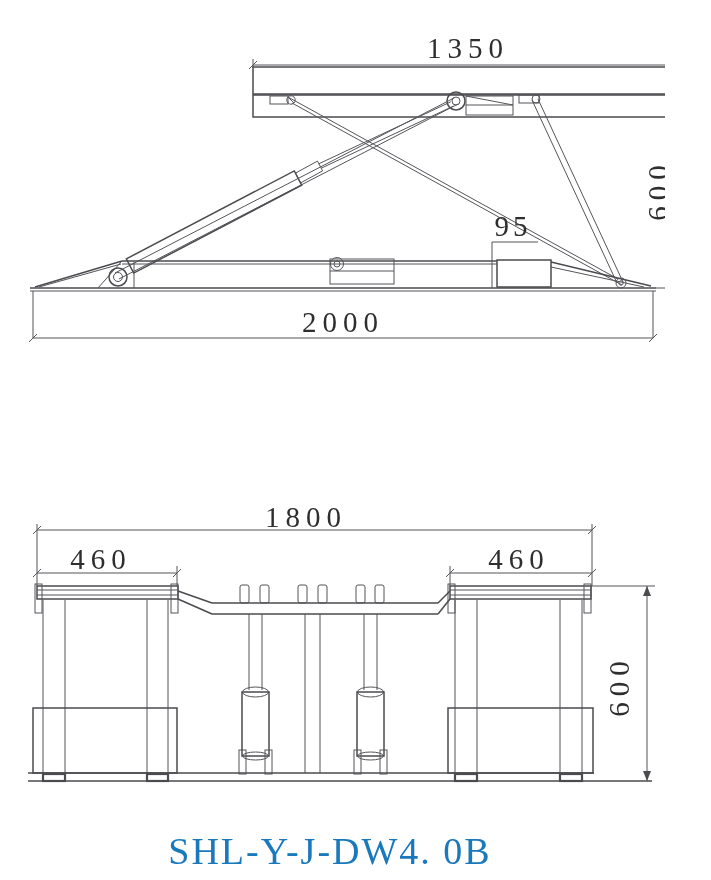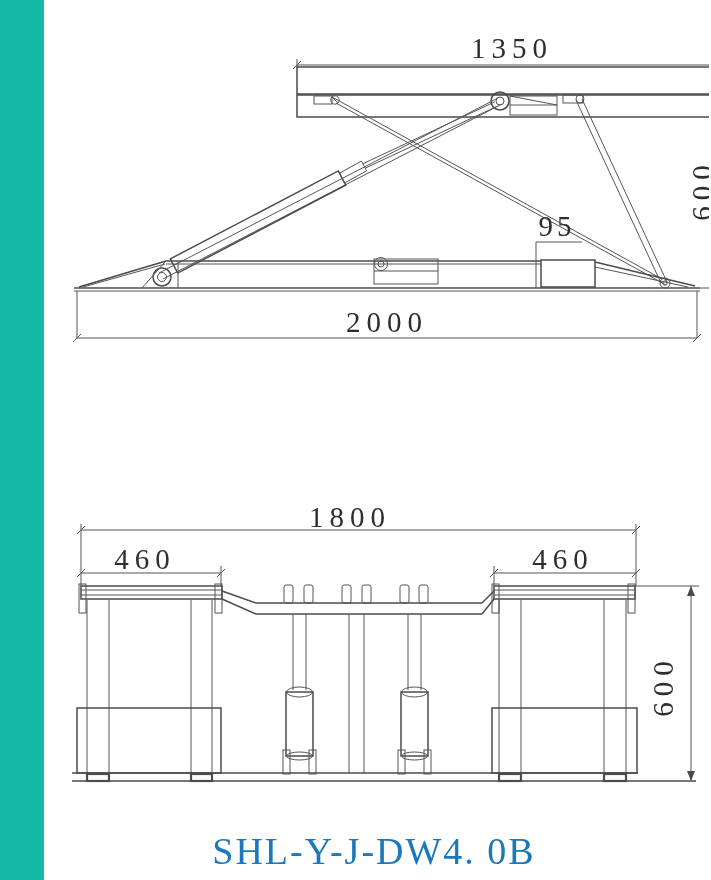--- a/index.html
+++ b/index.html
@@ -3,23 +3,22 @@
 <meta charset="utf-8">
 <style>
   html,body{
     margin:0; padding:0;
     background:#ffffff;
     font-family:"Liberation Serif","DejaVu Serif",serif;
   }
   .canvas{
     position:relative;
     width:665px; height:880px;
-    background:#14b8a6;
+    background:#fef9c3;
     overflow:hidden;
-    padding-left:44px;
   }
   svg text{
     font-family:"Liberation Serif","DejaVu Serif",serif;
     fill:#2e2e2e;
   }
   .dim-text{ font-size:29px; letter-spacing:6px; }
   .dim-text-sm{ font-size:29px; letter-spacing:4px; }
   .model-text{ font-size:38px; letter-spacing:2px; fill:#1a78bd; }
   .ln  { stroke:#4b4b4f; stroke-width:1.5; fill:none; }
   .lnt { stroke:#55555a; stroke-width:1;   fill:none; }

